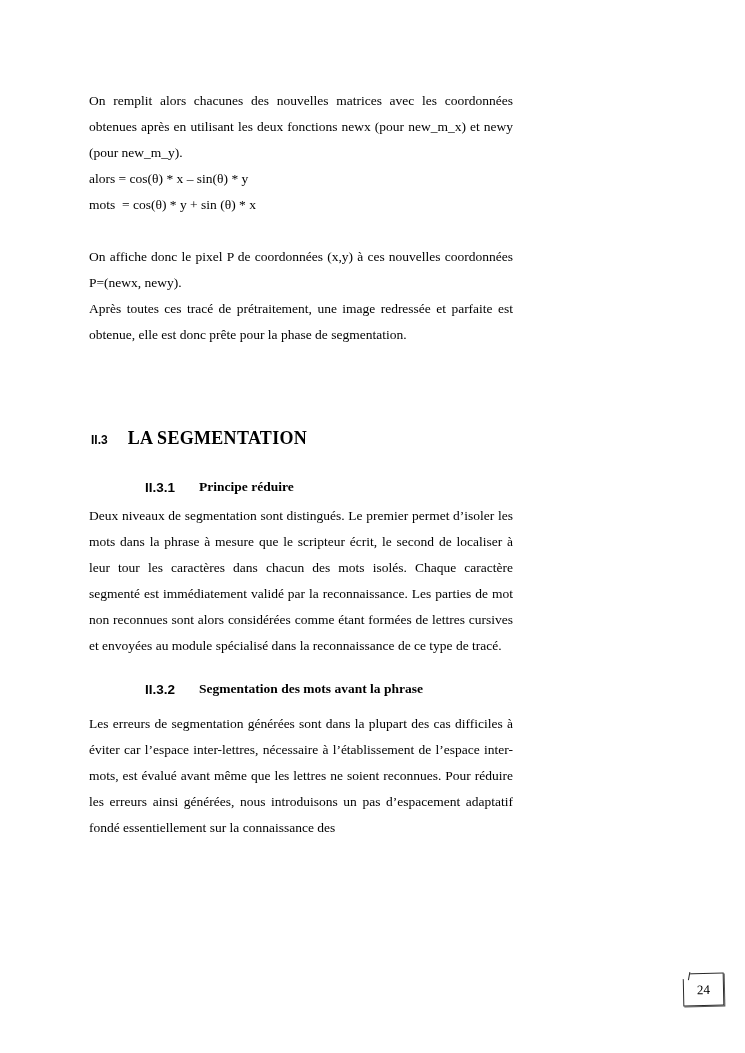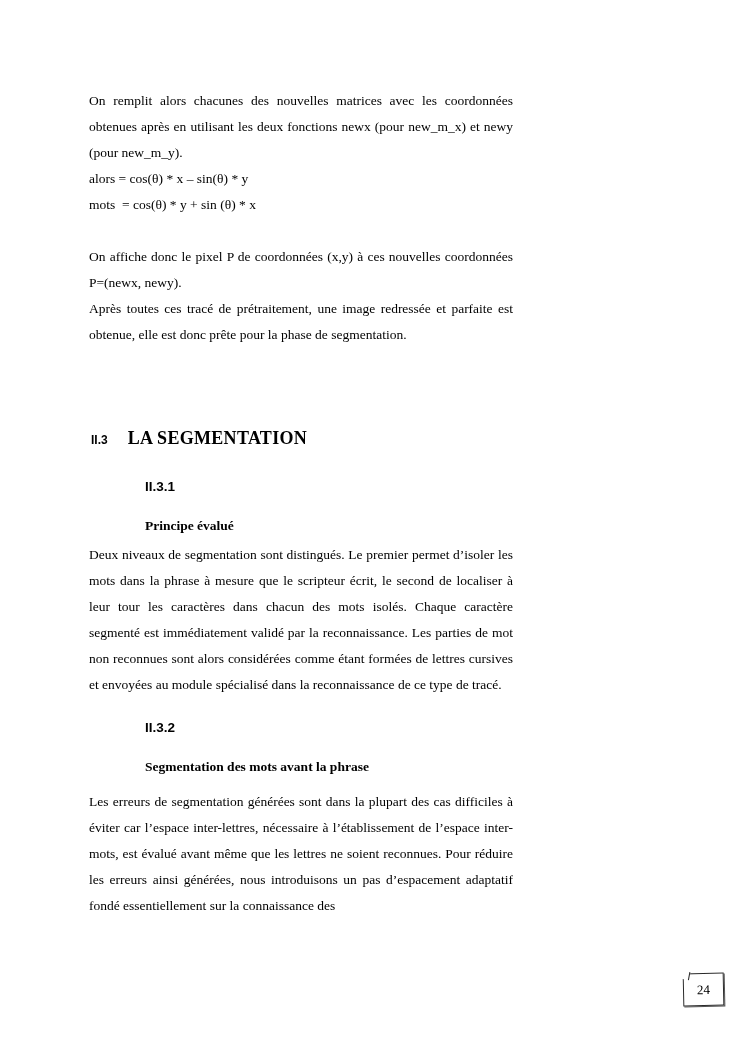--- a/index.html
+++ b/index.html
@@ -50,23 +50,22 @@
   .section-heading .h-title {
     font-weight: bold;
     font-size: 18px;
     letter-spacing: 0.3px;
   }
 
   .sub-heading {
     margin-top: 30px;
     margin-left: 56px;
     display: flex;
-    align-items: flex-start;
+    align-items: center;
     gap: 24px;
-    flex-direction: column;
   }
   .sub-heading .h-num {
     font-family: "Liberation Sans", sans-serif;
     font-weight: bold;
     font-size: 13.5px;
   }
   .sub-heading .h-title {
     font-weight: bold;
     font-size: 13.5px;
   }
@@ -116,21 +115,21 @@
 
   <p class="body-par">Après toutes ces tracé de prétraitement, une image redressée et parfaite est obtenue, elle est donc prête pour la phase de segmentation.</p>
 
   <div class="section-heading">
     <span class="h-num">II.3</span>
     <span class="h-title">LA SEGMENTATION</span>
   </div>
 
   <div class="sub-heading">
     <span class="h-num">II.3.1</span>
-    <span class="h-title">Principe évalué</span>
+    <span class="h-title">Principe réduire</span>
   </div>
 
   <p class="body-par after-heading">Deux niveaux de segmentation sont distingués. Le premier permet d’isoler les mots dans la phrase à mesure que le scripteur écrit, le second de localiser à leur tour les caractères dans chacun des mots isolés. Chaque caractère segmenté est immédiatement validé par la reconnaissance. Les parties de mot non reconnues sont alors considérées comme étant formées de lettres cursives et envoyées au module spécialisé dans la reconnaissance de ce type de tracé.</p>
 
   <div class="sub-heading before-subheading">
     <span class="h-num">II.3.2</span>
     <span class="h-title">Segmentation des mots avant la phrase</span>
   </div>
 
 

